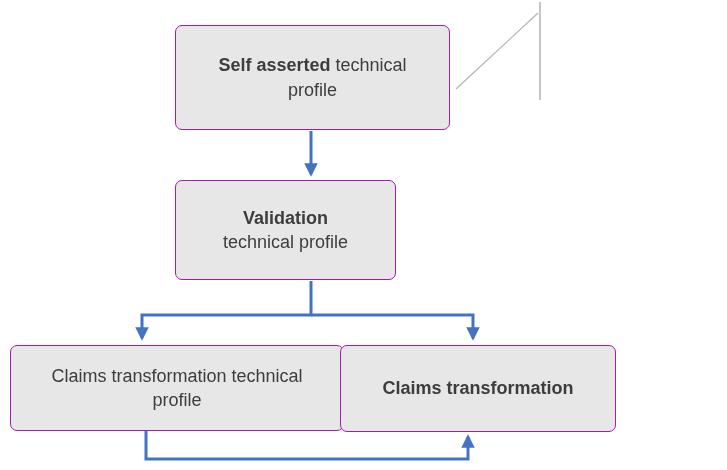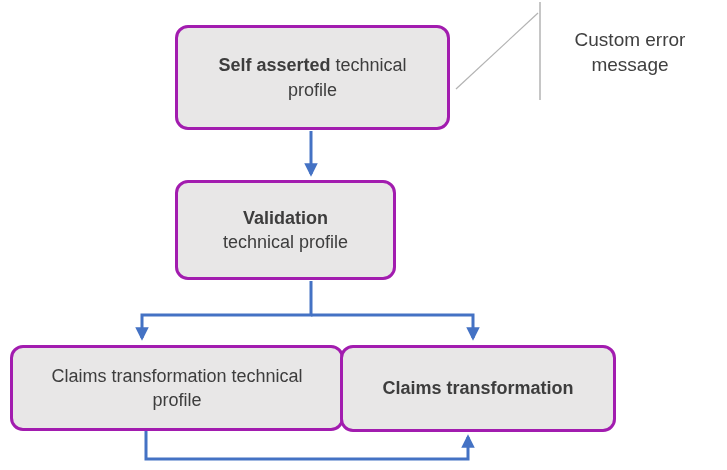--- a/index.html
+++ b/index.html
@@ -17,22 +17,22 @@
   .connectors {
     position: absolute;
     left: 0; top: 0;
     width: 727px; height: 470px;
     pointer-events: none;
   }
 
   .node {
     position: absolute;
     background: #e8e7e7;
-    border: 3px solid #a21caf;
-    border-radius: 13px;
+    border: 1px solid #a21caf;
+    border-radius: 7px;
     display: flex;
     align-items: center;
     justify-content: center;
     text-align: center;
     color: #3d3d3d;
     font-size: 18px;
     line-height: 1.35;
   }
   .node .bold { font-weight: 700; }
 
@@ -88,15 +88,14 @@
   </div>
 
   <div class="node node-claims-tp">
     <div>Claims transformation technical profile</div>
   </div>
 
   <div class="node node-claims">
     <div>Claims transformation</div>
   </div>
 
-  <div class="callout-text">Custom error message</div>
 
 </div>
 
 </body></html>

